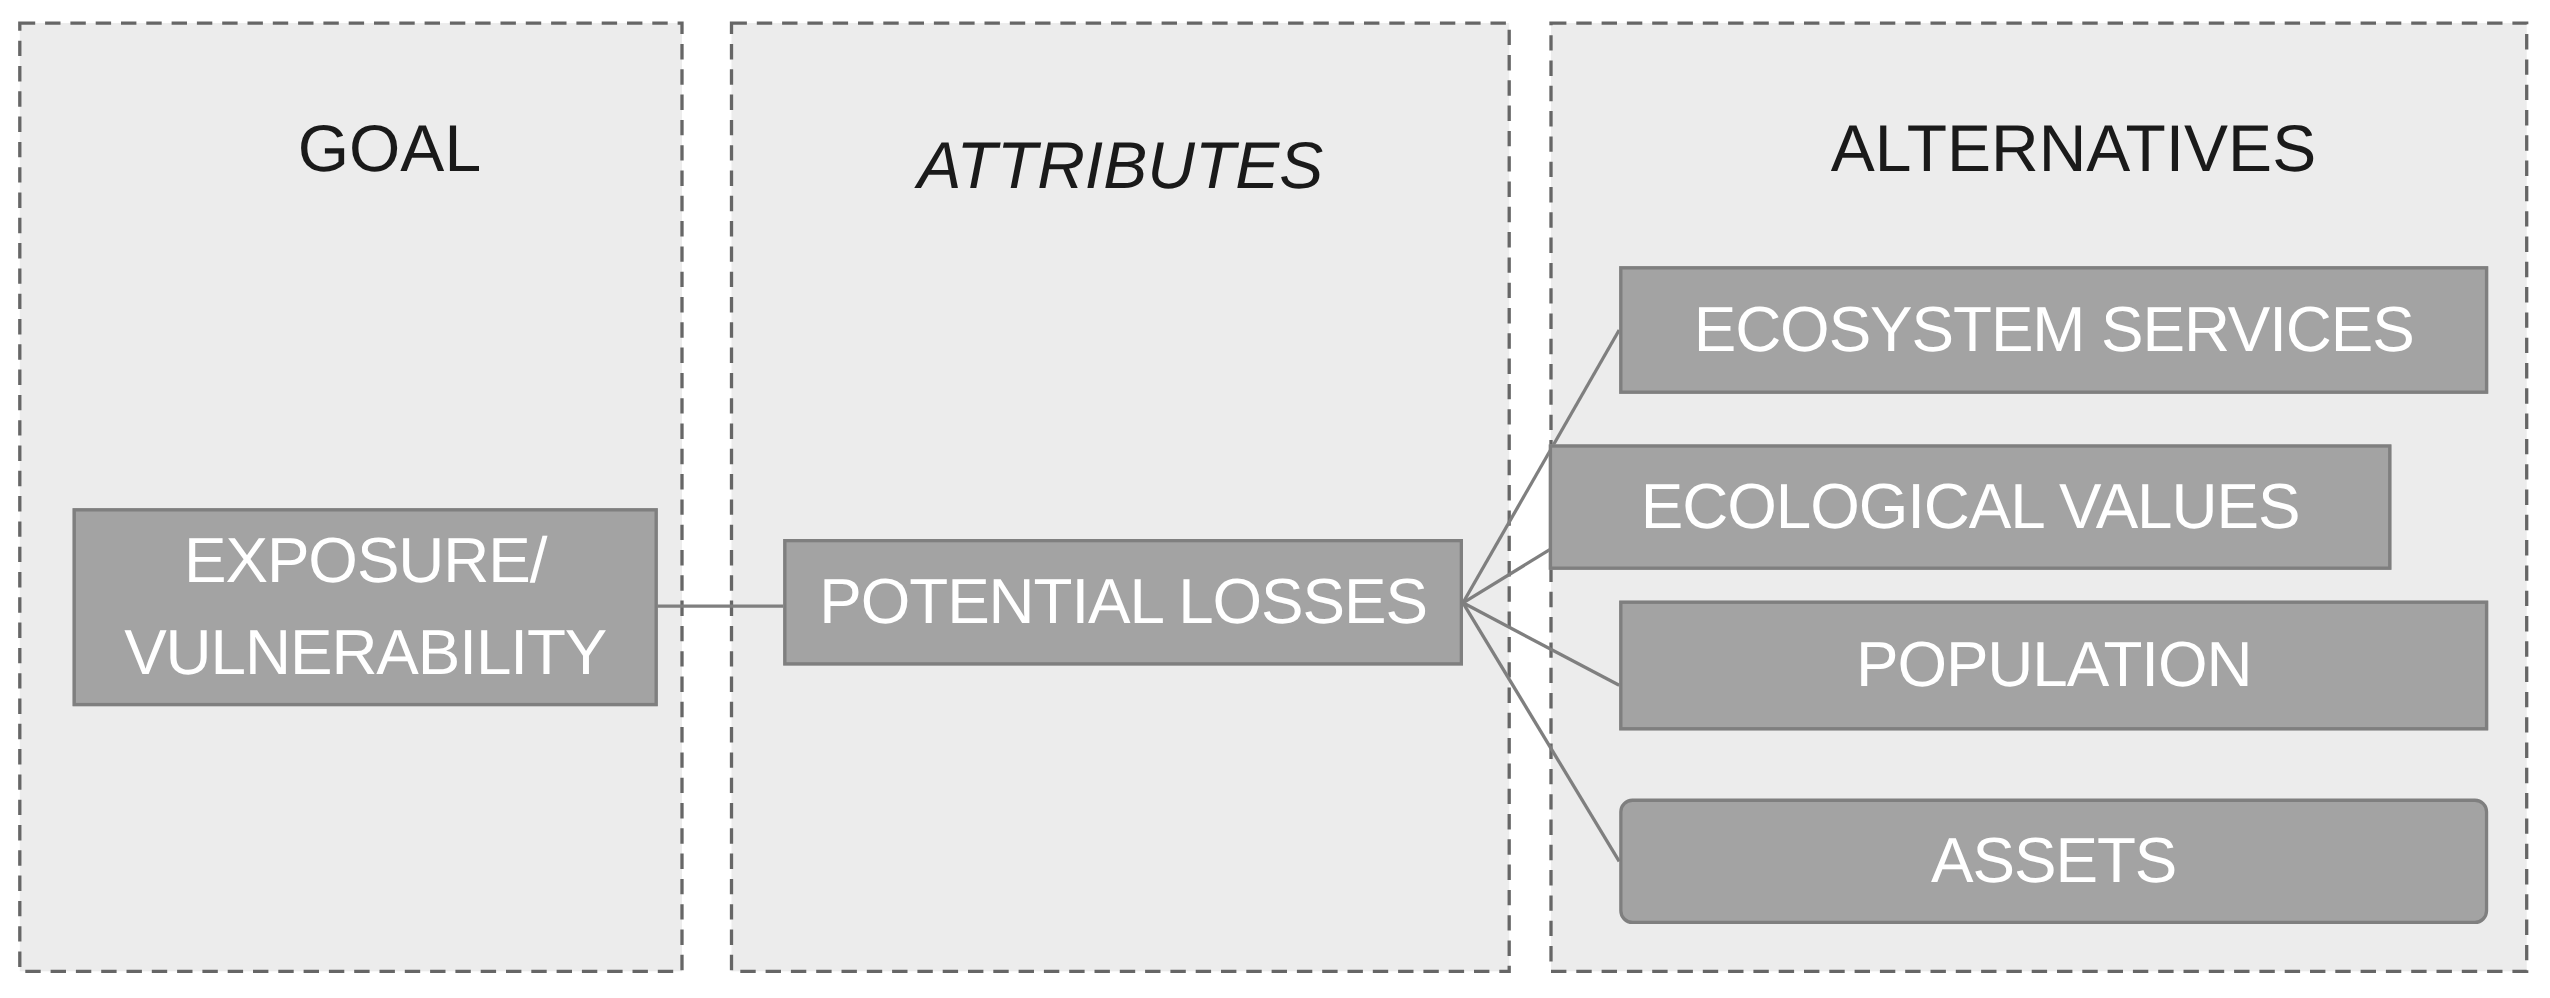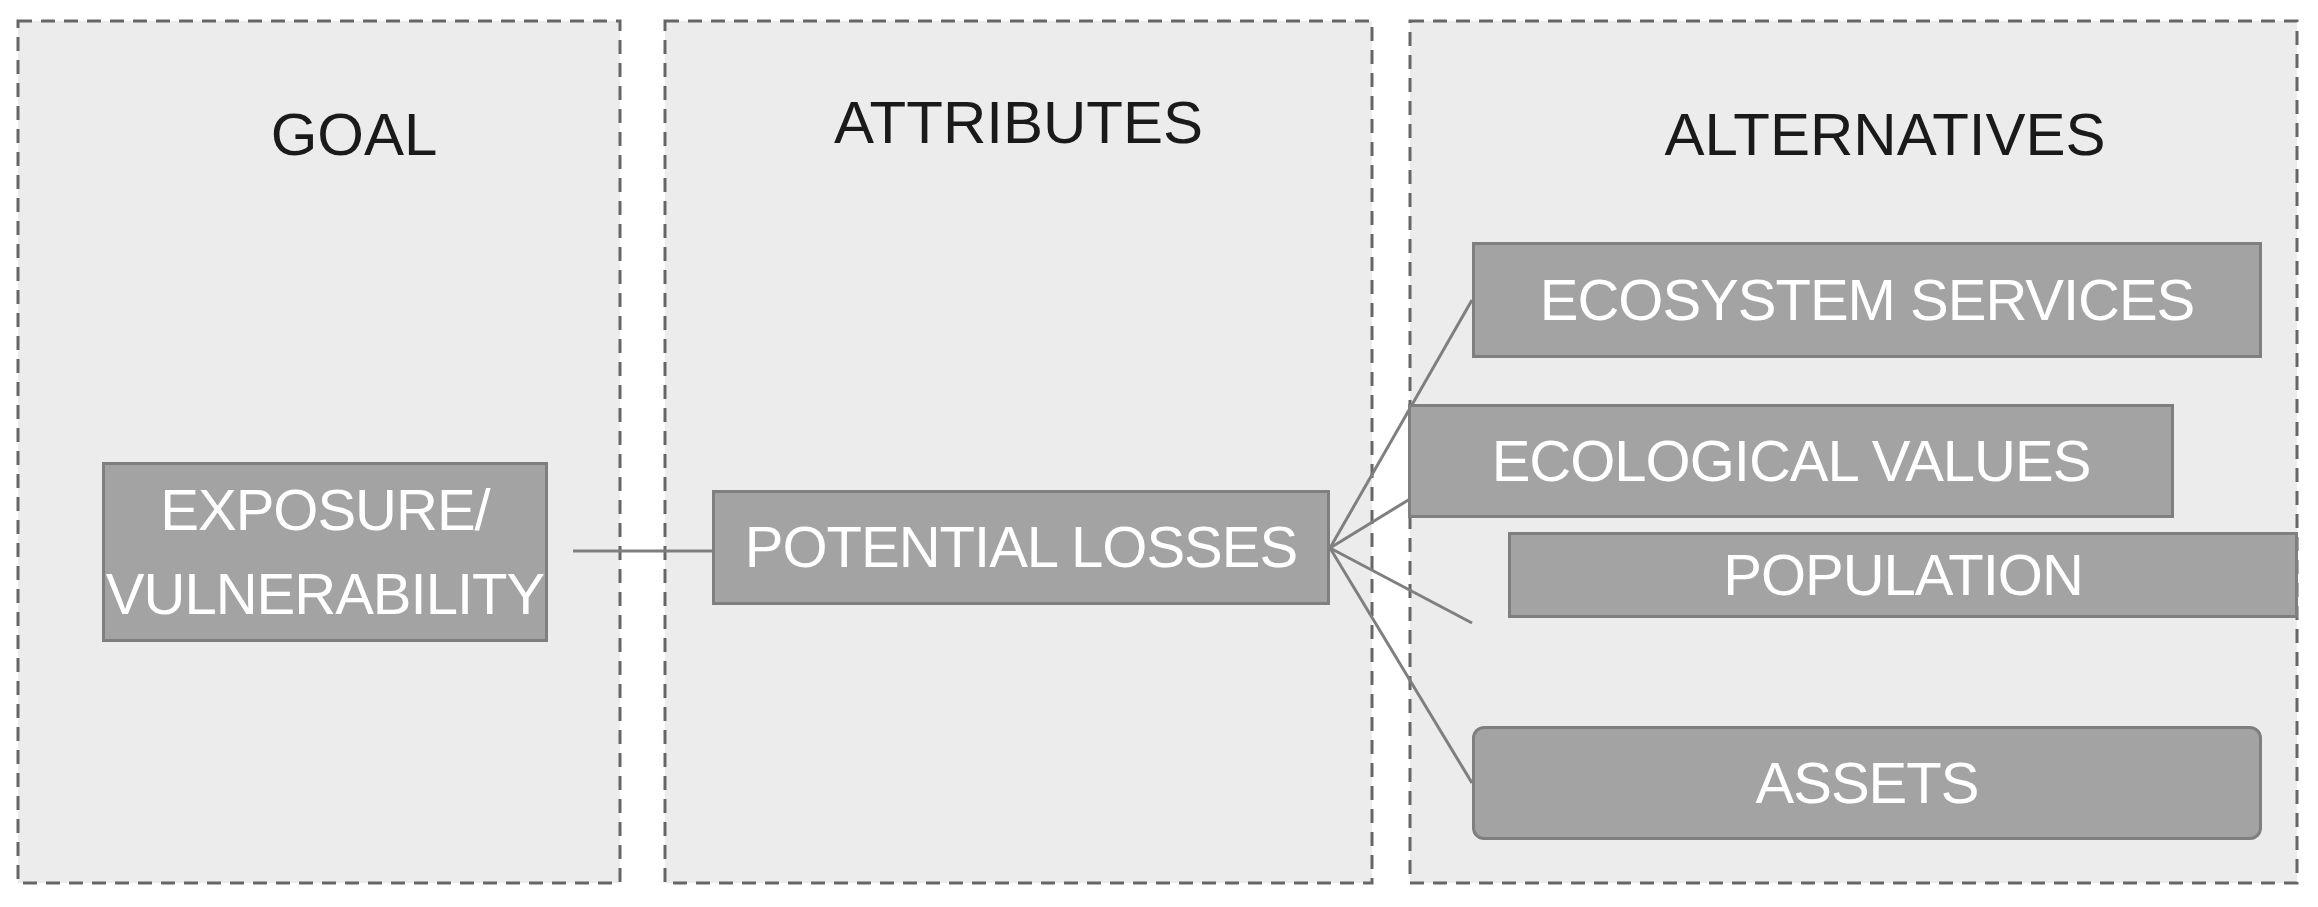--- a/index.html
+++ b/index.html
@@ -58,28 +58,28 @@
     align-items: center;
     justify-content: center;
     text-align: center;
     font-size: 58px;
     letter-spacing: -1px;
     line-height: 1.45;
     white-space: pre-line;
   }
   
   .title-goal         { left: 18px;   width: 672px; top: 100px; }
-  .title-attributes   { left: 665px;  width: 707px; top: 88px; }
+  .title-attributes   { left: 665px;  width: 707px; top: 116px; font-style: italic; }
   .title-alternatives { left: 1410px; width: 950px; top: 100px; }
   
-  .node-exposure   { left: 66px;   top: 462px; width: 446px; height: 180px; margin-left: 36px; }
+  .node-exposure   { left: 66px;   top: 462px; width: 532px; height: 180px; }
   .node-potential  { left: 712px;  top: 490px; width: 618px; height: 115px; }
   .node-ecosystem  { left: 1472px; top: 242px; width: 790px; height: 116px; }
   .node-ecological { left: 1408px; top: 404px; width: 766px; height: 114px; }
-  .node-population { left: 1472px; top: 532px; width: 790px; height: 86px; margin-left: 36px; }
+  .node-population { left: 1472px; top: 546px; width: 790px; height: 118px; }
   .node-assets     { left: 1472px; top: 726px; width: 790px; height: 114px; border-radius: 12px; }
 </style>
 </head>
 <body>
 
 <div class="canvas">
 
   <svg class="overlay" viewBox="0 0 2318 907" xmlns="http://www.w3.org/2000/svg">
 
     <rect class="panel-rect" x="18" y="21" width="602" height="862"></rect>

